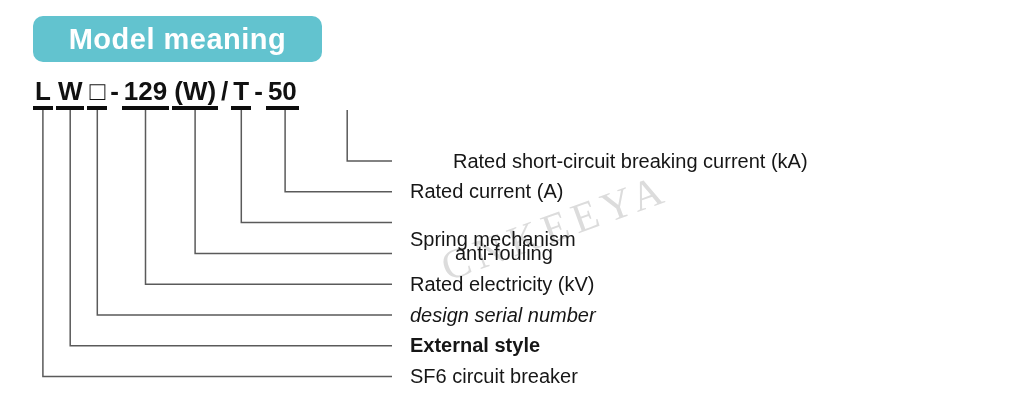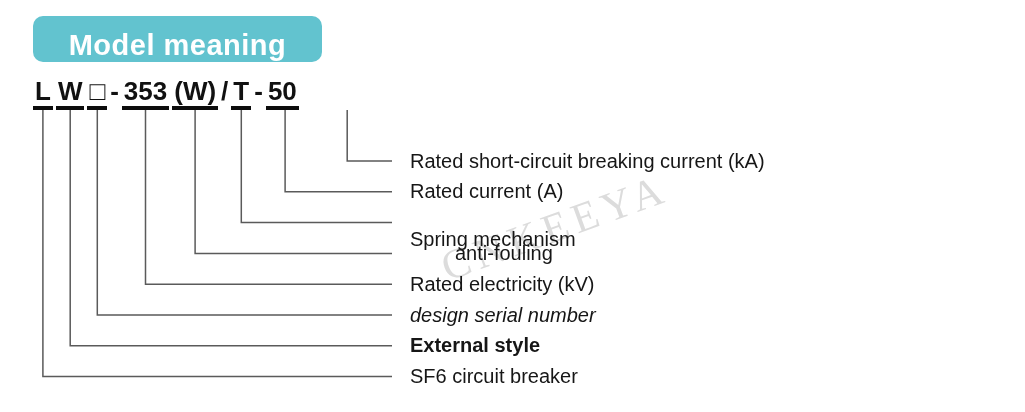--- a/index.html
+++ b/index.html
@@ -14,21 +14,21 @@
 
   
   .badge {
     position: absolute;
     left: 33px;
     top: 16px;
     width: 289px;
     height: 46px;
     border-radius: 10px;
     display: flex;
-    align-items: flex-end;
+    align-items: center;
     justify-content: center;
     z-index: 2;
   }
   .badge-text {
     color: #ffffff;
     font-size: 29px;
     font-weight: 700;
     letter-spacing: 0.5px;
   }
 
@@ -101,41 +101,41 @@
 
   <div class="badge" style="background: rgb(98, 195, 207);">
     <span class="badge-text">Model meaning</span>
   </div>
 
   <div class="model-row">
       <span class="token u">L</span>
       <span class="token u">W</span>
       <span class="token u">□</span>
       <span class="token">-</span>
-      <span class="token u">353</span>
+      <span class="token u">129</span>
       <span class="token u">(W)</span>
       <span class="token">/</span>
       <span class="token u">T</span>
       <span class="token">-</span>
       <span class="token u">50</span>
     </div>
 
   <svg class="connectors" viewBox="0 0 1025 412" xmlns="http://www.w3.org/2000/svg">
       <path d="M 347.2 110.0 L 347.2 161.0 L 392 161.0" stroke="#5a5a5a"></path>
       <path d="M 285.1 110.0 L 285.1 191.8 L 392 191.8" stroke="#5a5a5a"></path>
       <path d="M 241.3 110.0 L 241.3 222.6 L 392 222.6" stroke="#5a5a5a"></path>
       <path d="M 195.1 110.0 L 195.1 253.4 L 392 253.4" stroke="#5a5a5a"></path>
       <path d="M 145.5 110.0 L 145.5 284.2 L 392 284.2" stroke="#5a5a5a"></path>
       <path d="M 97.3 110.0 L 97.3 315.0 L 392 315.0" stroke="#5a5a5a"></path>
       <path d="M 70.2 110.0 L 70.2 345.8 L 392 345.8" stroke="#5a5a5a"></path>
       <path d="M 42.9 110.0 L 42.9 376.6 L 392 376.6" stroke="#5a5a5a"></path>
     </svg>
 
   <div class="labels">
-      <div class="meaning-row" style="top: 147px;">Rated short-circuit breaking current (kA)</div>
+      <div class="meaning-row" style="top: 147px; margin-left: 43px;">Rated short-circuit breaking current (kA)</div>
       <div class="meaning-row" style="top: 177.8px;">Rated current (A)</div>
       <div class="meaning-row" style="top: 225px;">Spring mechanism</div>
       <div class="meaning-row" style="top: 239.4px; margin-left: 45px;">anti-fouling</div>
       <div class="meaning-row" style="top: 270.2px;">Rated electricity (kV)</div>
       <div class="meaning-row" style="top: 301px; font-style: italic;">design serial number</div>
       <div class="meaning-row" style="top: 331.8px; font-weight: bold;">External style</div>
       <div class="meaning-row" style="top: 362.6px;">SF6 circuit breaker</div>
     </div>
 
   <div class="watermark" style="color: rgb(220, 220, 220);">CNKEEYA</div>

